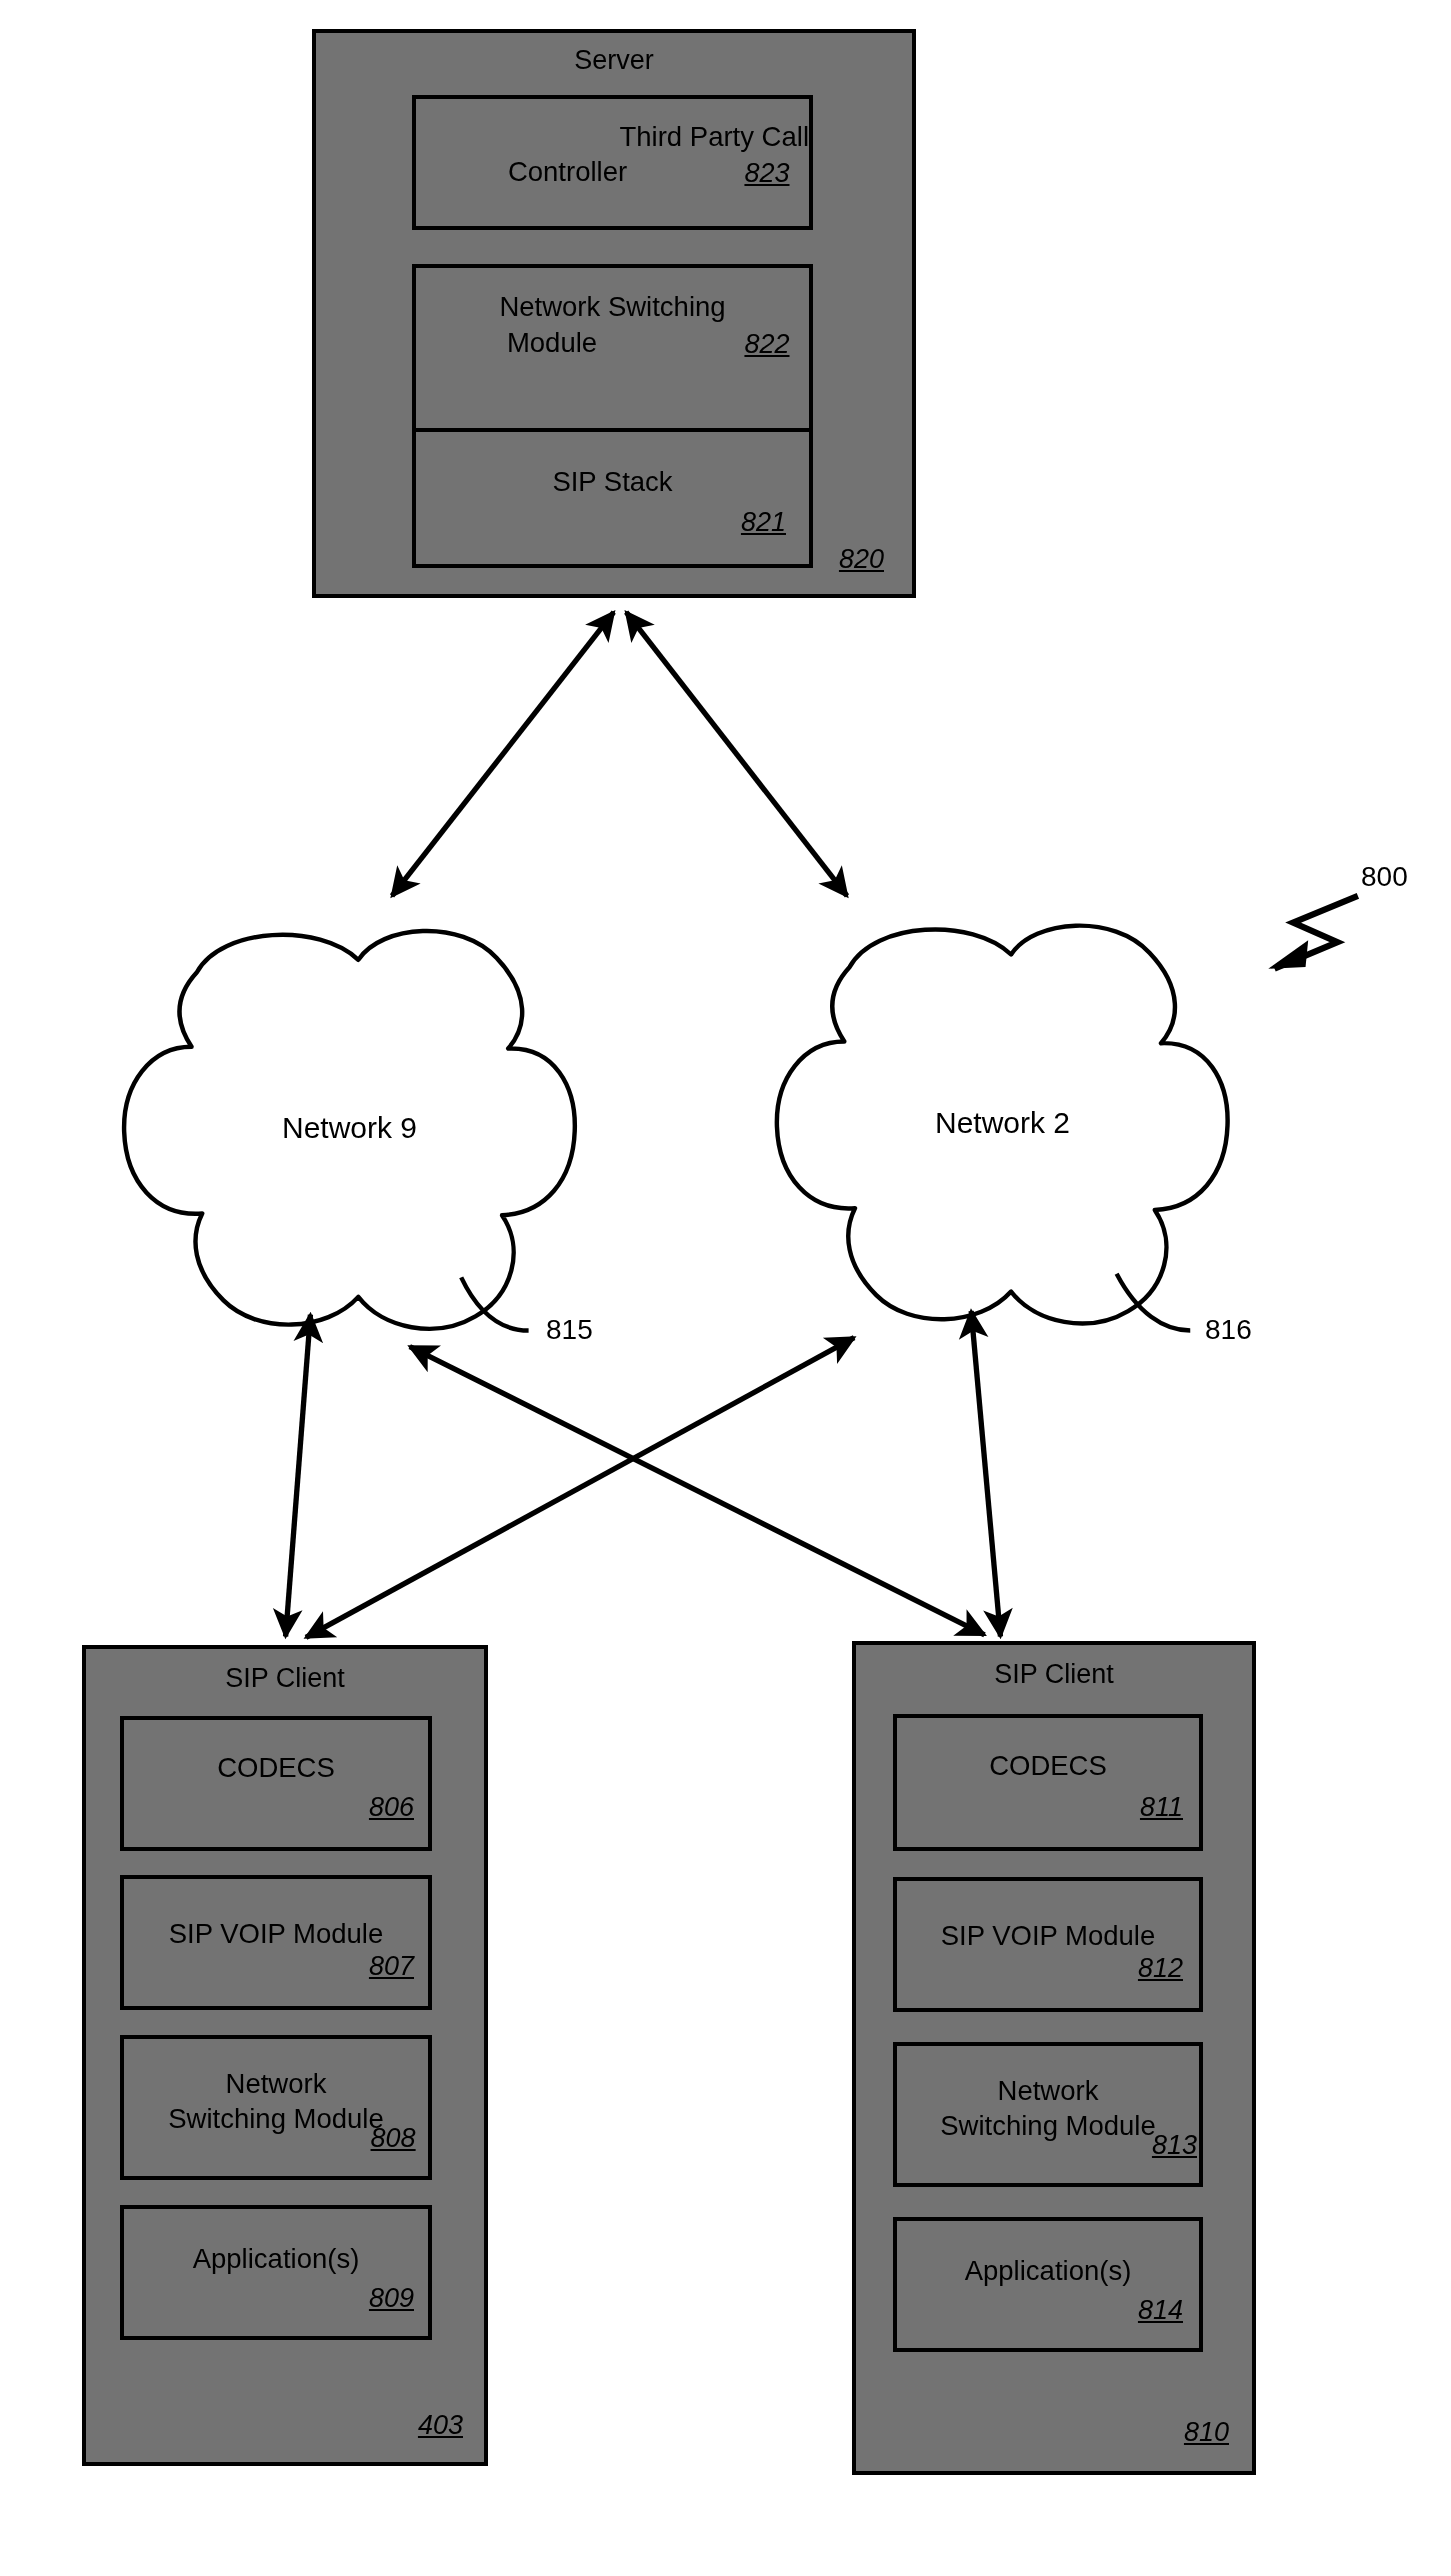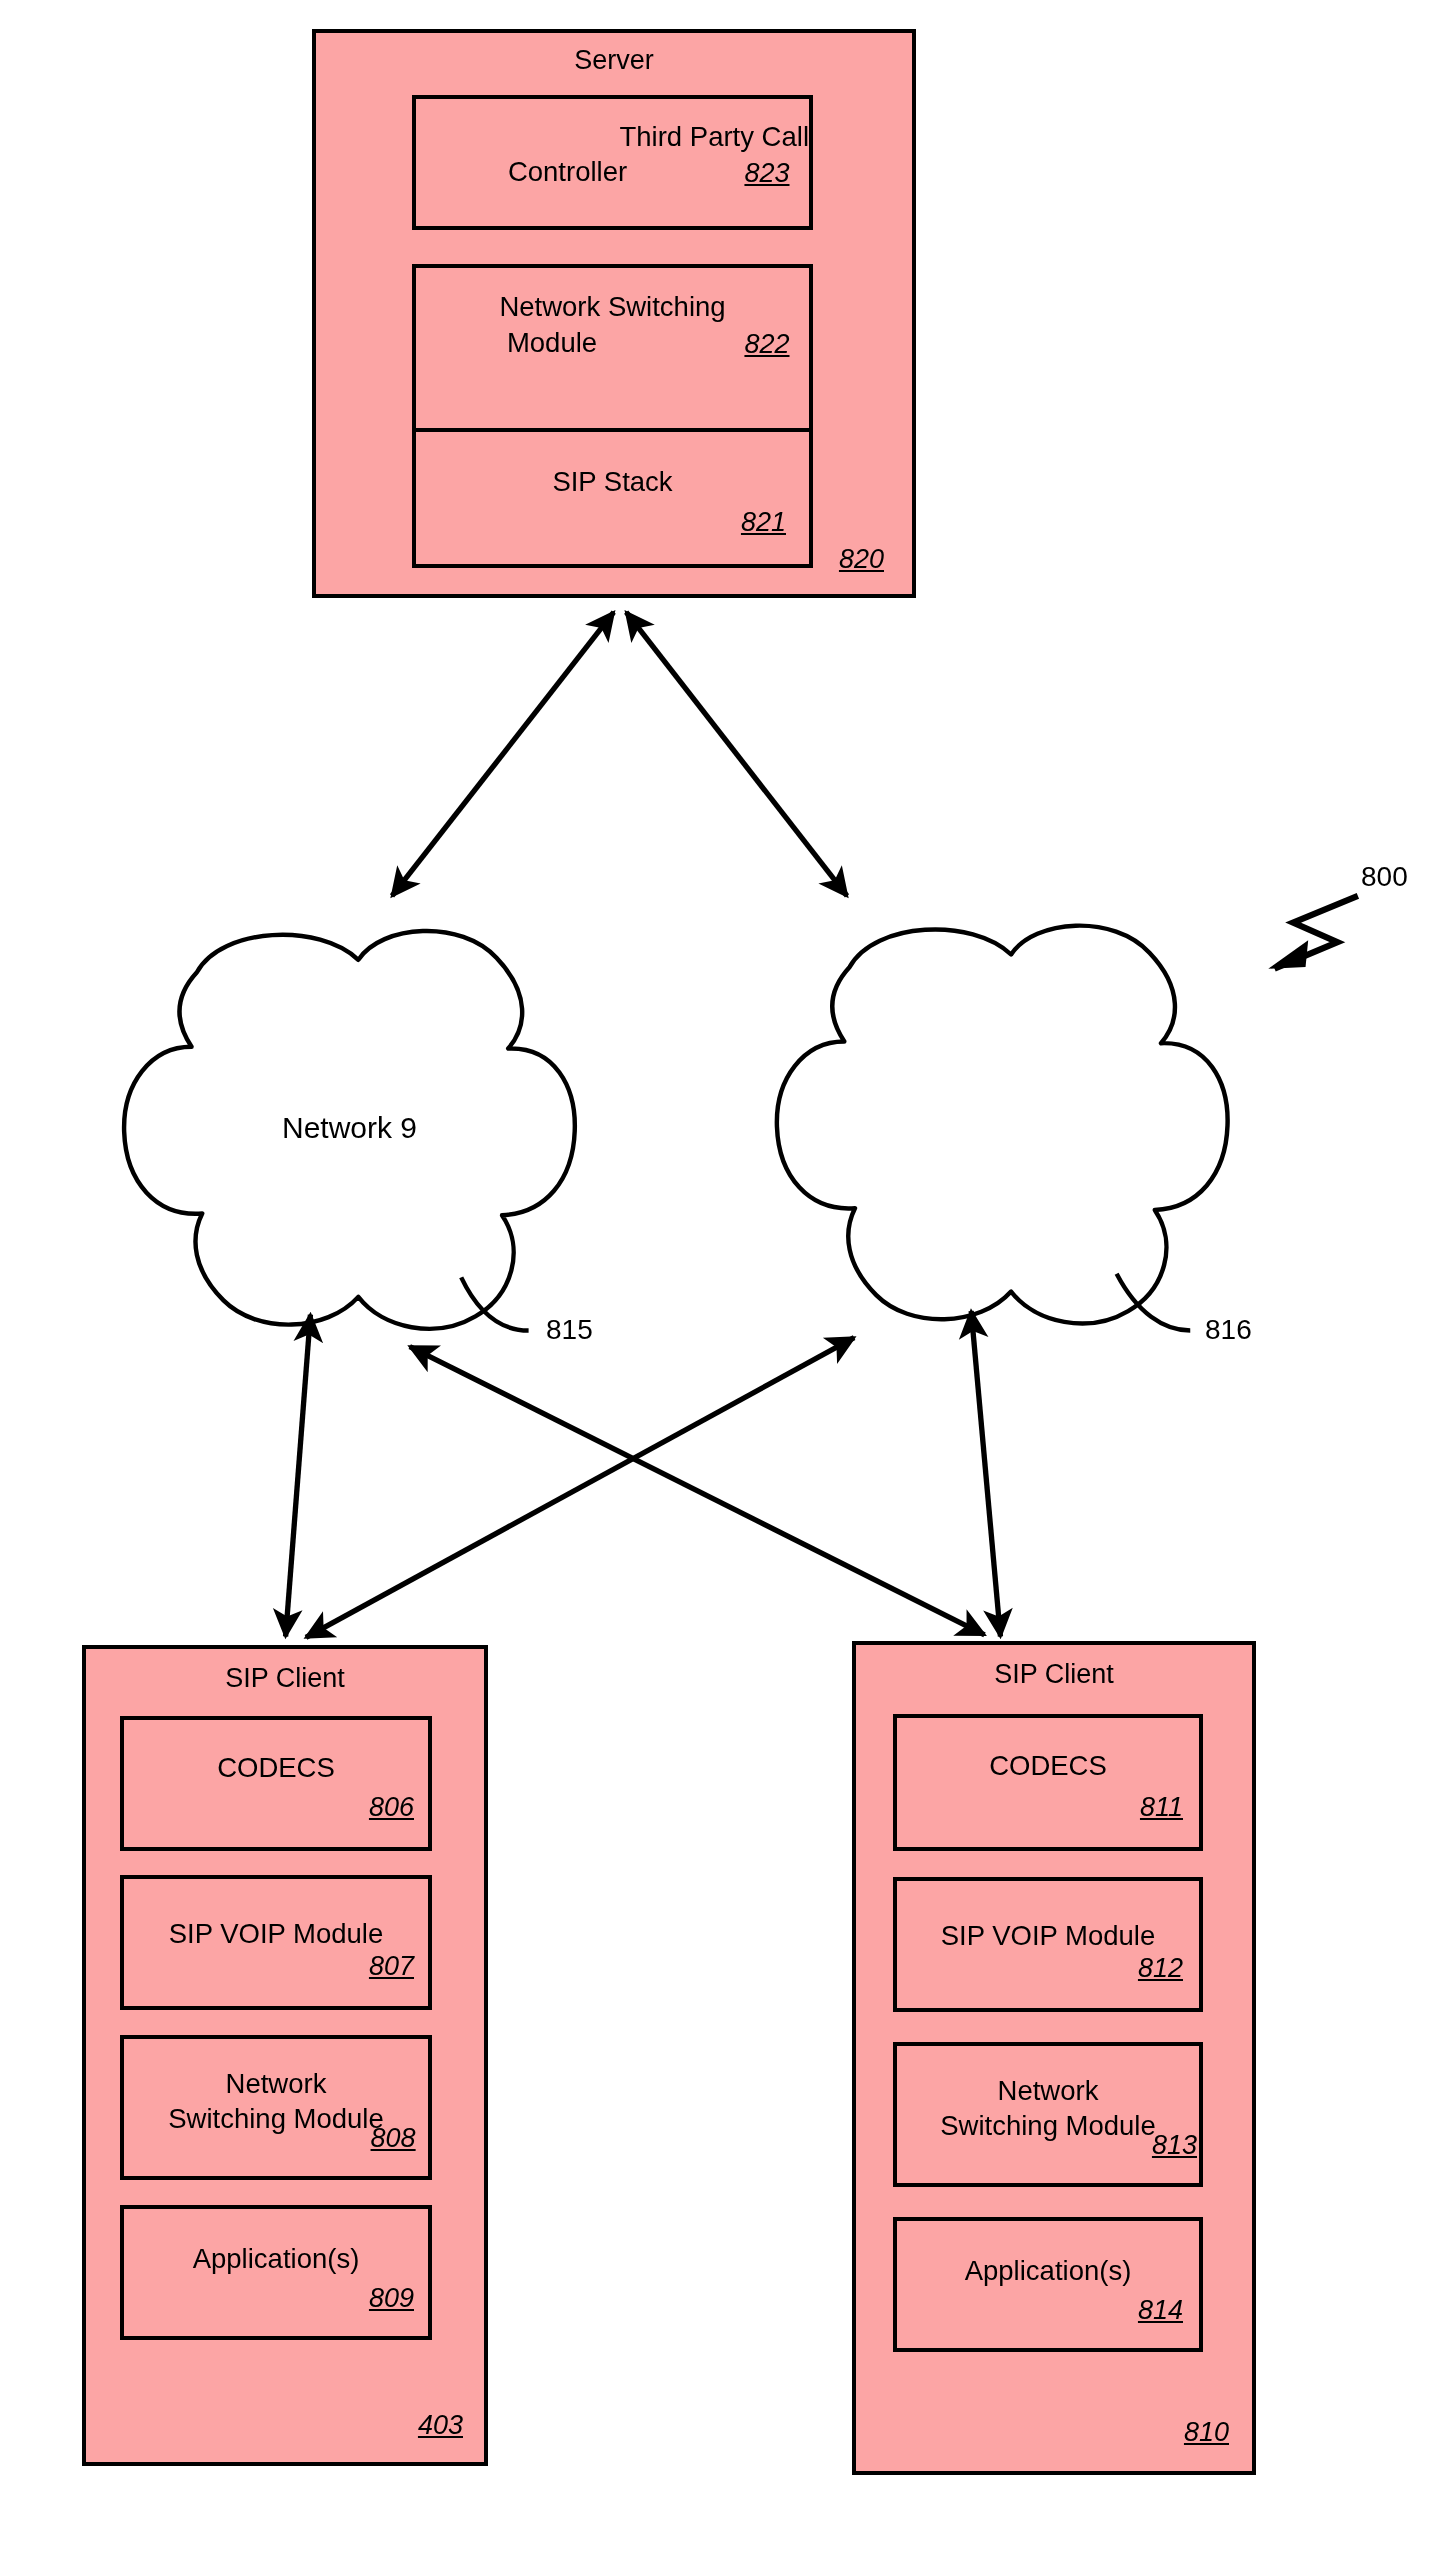--- a/index.html
+++ b/index.html
@@ -1,21 +1,21 @@
 <!DOCTYPE html>
 <html style="font-size:14px"><head>
 <meta charset="utf-8">
 <style>
   html,body{margin:0;padding:0;background:#ffffff;}
   body{width:1451px;height:2576px;position:relative;overflow:hidden;
        font-family:"Liberation Sans","DejaVu Sans",sans-serif;color:#000;}
   #stage{position:absolute;left:0;top:0;width:1451px;height:2576px;}
 
   
-  .box{position:absolute;border:3.5px solid #000;background:#fca5a5;box-sizing:border-box;}
+  .box{position:absolute;border:3.5px solid #000;background:#737373;box-sizing:border-box;}
   .outer{border-width:4.4px;}
   .inner{border-width:4.4px;}
 
   .ttl{position:absolute;left:0;right:0;text-align:center;font-size:27px;line-height:30px;}
   .mod-txt{position:absolute;left:0;right:0;text-align:center;font-size:27.5px;line-height:35px;}
   .refnum{position:absolute;font-style:italic;text-decoration:underline;
           font-size:27px;line-height:28px;}
   .plainnum{position:absolute;font-size:28px;line-height:30px;}
 
   svg.overlay{position:absolute;left:0;top:0;width:1451px;height:2576px;
@@ -103,20 +103,21 @@
     <path d="M 520 1440 C 540 1482, 566 1500, 596 1500" fill="none" stroke="#000" stroke-width="5"></path>
     <path d="M 1259 1436 C 1282 1480, 1312 1500, 1342 1500" fill="none" stroke="#000" stroke-width="5"></path>
 
     <g>
       <path d="M 1531 1010 L 1458 1040 L 1508 1062 L 1437 1092" fill="none" stroke="#000" stroke-width="7" stroke-linejoin="miter"></path>
       <path d="M 1430 1092 L 1475 1060 L 1472 1090 Z" fill="#000"></path>
     </g>
   </svg>
 
   <div class="cloudtxt" style="left:124px;top:1111px;width:451px;">Network 9</div>
+  <div class="cloudtxt" style="left:777px;top:1106px;width:451px;">Network 2</div>
 
   <div class="plainnum" style="left:546px;top:1315px;">815</div>
   <div class="plainnum" style="left:1205px;top:1315px;">816</div>
 
   <div class="plainnum" style="left:1361px;top:862px;">800</div>
 
   <div class="box outer" style="left:82px;top:1645px;width:406px;height:821px;">
     <div class="ttl" style="top:14px;">SIP Client</div>
 
     <div class="box inner" style="left:34px;top:67px;width:312px;height:135px;">

